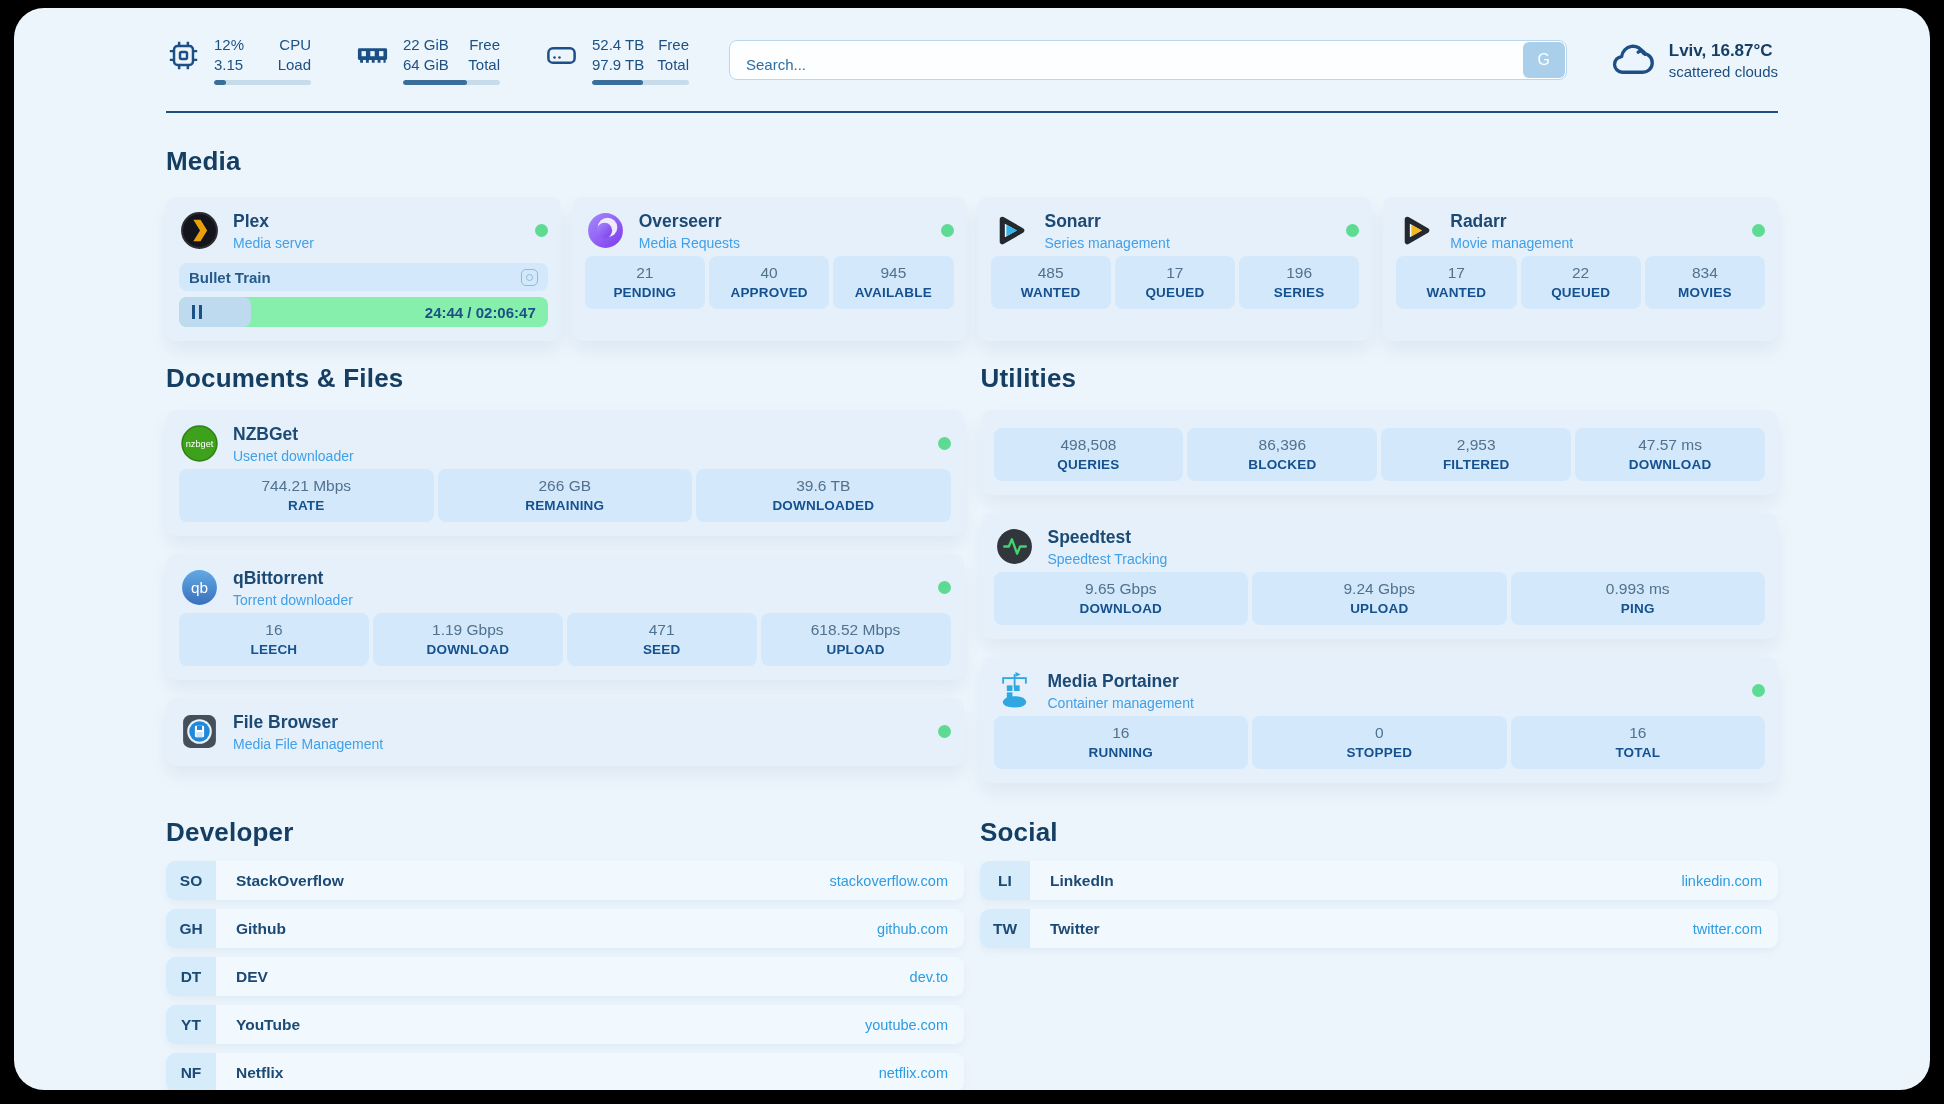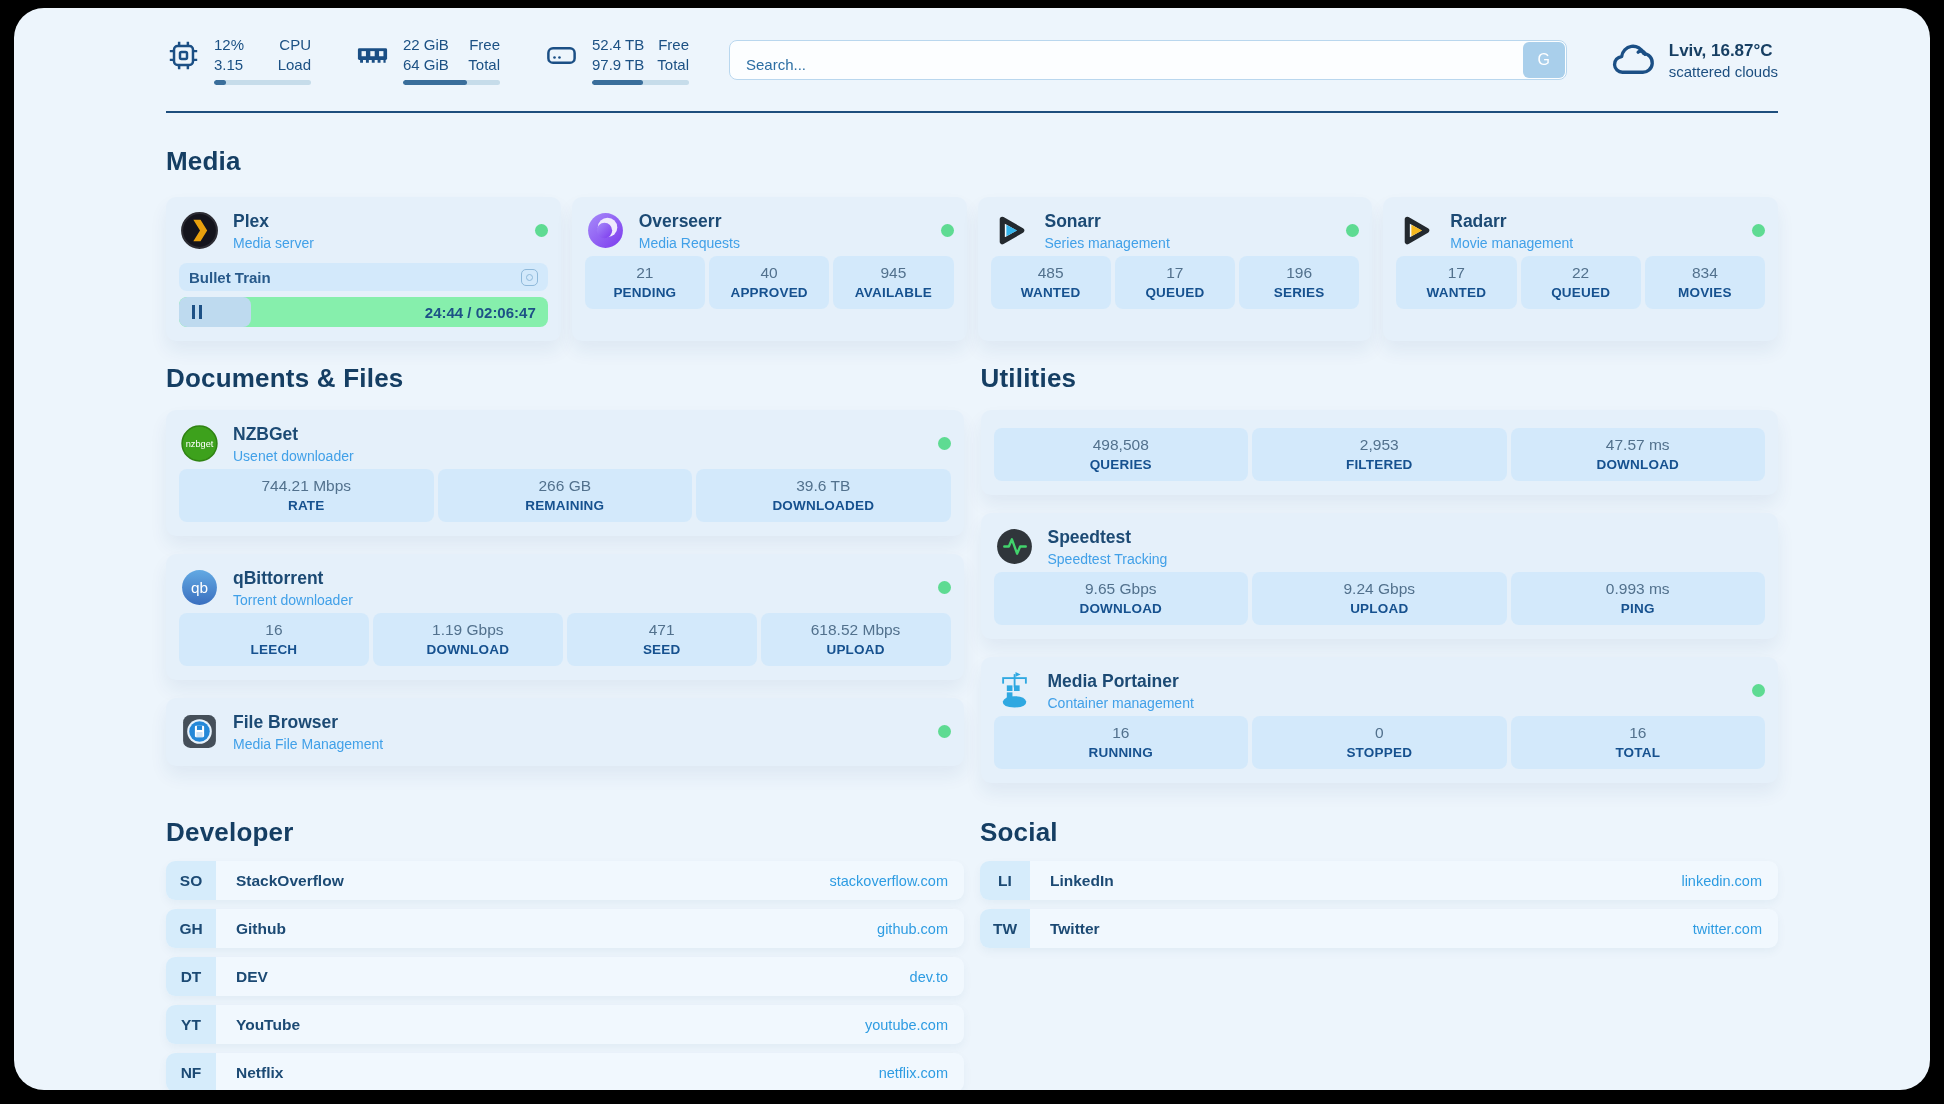--- a/index.html
+++ b/index.html
@@ -415,20 +415,24 @@
 
     <div class="col">
       <h2 class="sec">Utilities</h2>
       <div class="stack">
 
         <div class="tile">
           <div class="stat-row">
             <div class="stat-box">
               <div class="stat-val">498,508</div>
               <div class="stat-lbl">QUERIES</div>
+            </div>
+            <div class="stat-box">
+              <div class="stat-val">86,396</div>
+              <div class="stat-lbl">BLOCKED</div>
             </div>
             <div class="stat-box">
               <div class="stat-val">2,953</div>
               <div class="stat-lbl">FILTERED</div>
             </div>
             <div class="stat-box">
               <div class="stat-val">47.57 ms</div>
               <div class="stat-lbl">DOWNLOAD</div>
             </div>
           </div>

